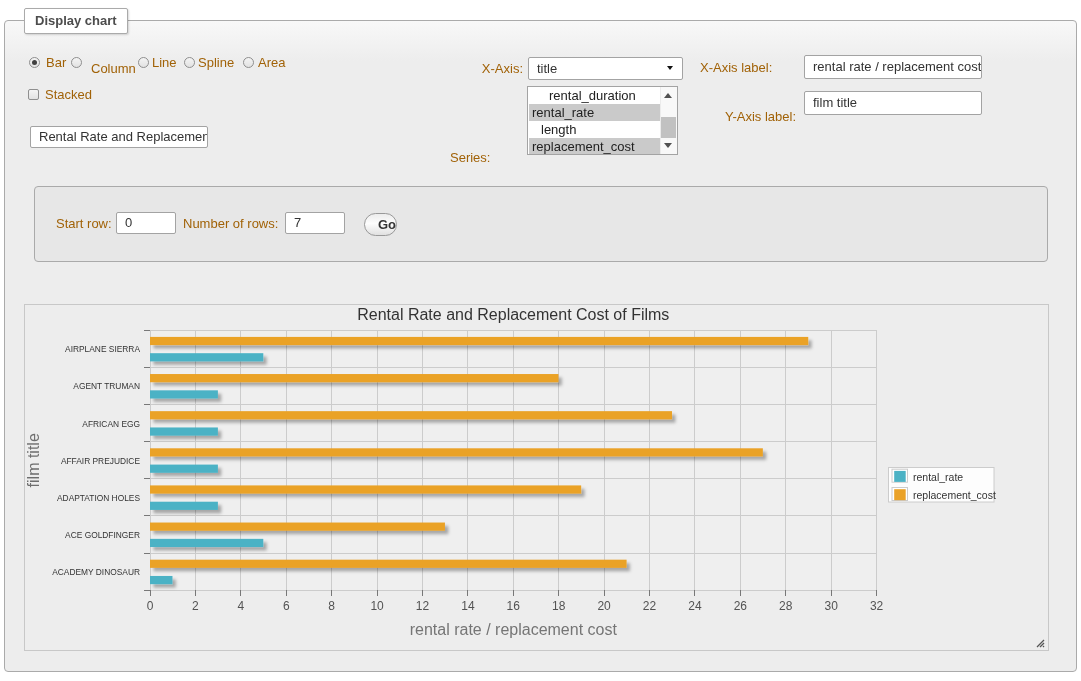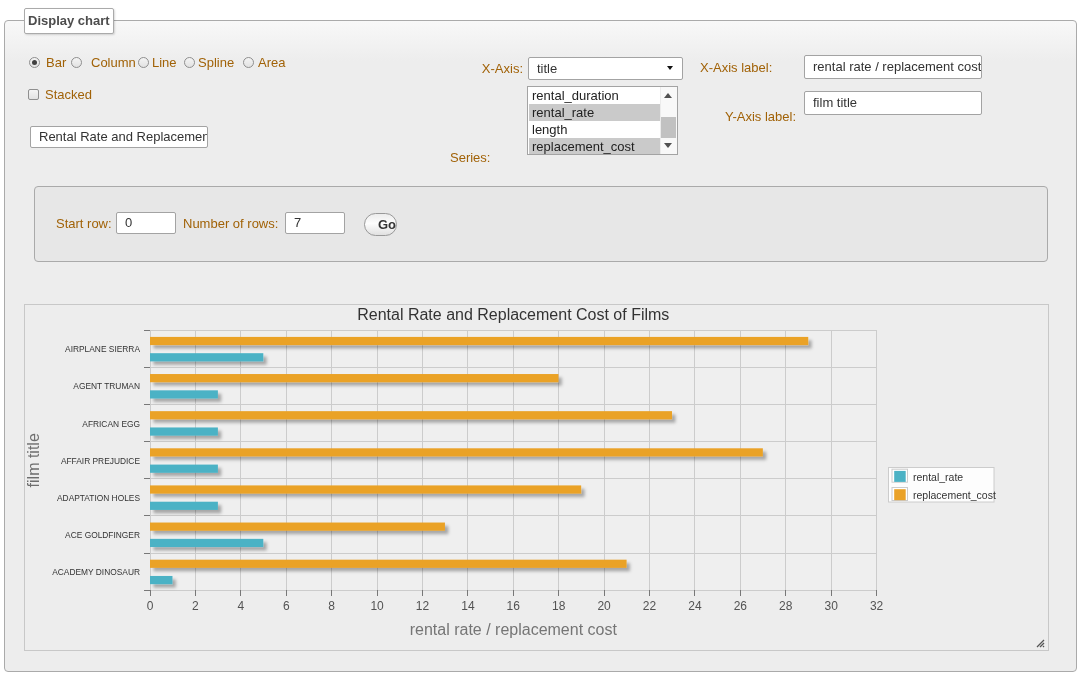--- a/index.html
+++ b/index.html
@@ -6,47 +6,47 @@
 .abs { position:absolute; }
 .lbl { position:absolute; font-size:13px; color:#a16207; height:16px; line-height:16px; }
 .inp { position:absolute; background:#fff; border:1px solid #a3a3a3; border-radius:2px; font-size:13px; color:#333; line-height:20px; padding-left:8px; white-space:nowrap; overflow:hidden; }
 .radio { position:absolute; width:11px; height:11px; border:1px solid #8f8f8f; border-radius:50%; background:linear-gradient(#f4f4f4,#e2e2e2); }
 .radio.on::after { content:""; position:absolute; left:2px; top:2px; width:5px; height:5px; border-radius:50%; background:#404040; }
 </style></head>
 <body>
 
 <div class="abs" style="left:4px;top:20px;width:1073px;height:652px;border:1px solid #aaa;border-radius:4px;background:linear-gradient(to bottom,#f8f8f8 0px,#ededed 40px);"></div>
 
-<div class="abs" style="left:24px;top:8px;height:26px;line-height:24px;padding:0 3px;background:#fff;border:1px solid #aaa;border-radius:2px;font-size:13px;font-weight:bold;color:#4d4d4d;box-shadow:1px 1px 2px rgba(0,0,0,0.15);">Display chart</div>
+<div class="abs" style="left:24px;top:8px;height:26px;line-height:24px;padding:0 10px;background:#fff;border:1px solid #aaa;border-radius:2px;font-size:13px;font-weight:bold;color:#4d4d4d;box-shadow:1px 1px 2px rgba(0,0,0,0.15);">Display chart</div>
 
 <div class="radio on" style="left:29px;top:57px;"></div>
 <div class="lbl" style="left:46px;top:55px;">Bar</div>
 <div class="radio" style="left:71px;top:57px;"></div>
-<div class="lbl" style="left:91px;top:55px;">Column</div>
+<div class="lbl" style="left:91px;top:61px;">Column</div>
 <div class="radio" style="left:138px;top:57px;"></div>
 <div class="lbl" style="left:152px;top:55px;">Line</div>
 <div class="radio" style="left:184px;top:57px;"></div>
 <div class="lbl" style="left:198px;top:55px;">Spline</div>
 <div class="radio" style="left:243px;top:57px;"></div>
 <div class="lbl" style="left:258px;top:55px;">Area</div>
 
 <div class="abs" style="left:28px;top:89px;width:11px;height:11px;border:1px solid #8f8f8f;border-radius:2px;background:linear-gradient(#f4f4f4,#e2e2e2);"></div>
 <div class="lbl" style="left:45px;top:87px;">Stacked</div>
 
 <div class="inp" style="left:30px;top:126px;width:178px;height:22px;">Rental Rate and Replacement Cost of Films</div>
 
 <div class="lbl" style="left:450px;top:61px;width:73px;text-align:right;">X-Axis:</div>
 <div class="inp" style="left:528px;top:57px;width:155px;height:23px;border-radius:2px;line-height:21px;">title</div>
 <div class="abs" style="left:667px;top:66px;width:0;height:0;border-left:3.5px solid transparent;border-right:3.5px solid transparent;border-top:4.5px solid #111;"></div>
 
 <div class="lbl" style="left:450px;top:150px;width:74px;text-align:left;">Series:</div>
 <div class="abs" style="left:527px;top:86px;width:151px;height:69px;background:#fff;border:1px solid #a3a3a3;overflow:hidden;">
-  <div style="position:absolute;left:1px;top:0px;width:132px;height:17px;font-size:13px;line-height:17px;padding-left:3px;color:#222;">rental_duration</div>
+  <div style="position:absolute;left:1px;top:0px;width:132px;height:17px;font-size:13px;line-height:17px;padding-left:20px;color:#222;">rental_duration</div>
   <div style="position:absolute;left:1px;top:17px;width:132px;height:17px;font-size:13px;line-height:17px;padding-left:3px;color:#222;background:#cacaca;">rental_rate</div>
-  <div style="position:absolute;left:1px;top:34px;width:132px;height:17px;font-size:13px;line-height:17px;padding-left:3px;color:#222;">length</div>
+  <div style="position:absolute;left:1px;top:34px;width:132px;height:17px;font-size:13px;line-height:17px;padding-left:12px;color:#222;">length</div>
   <div style="position:absolute;left:1px;top:51px;width:132px;height:17px;font-size:13px;line-height:17px;padding-left:3px;color:#222;background:#cacaca;">replacement_cost</div>
 
   <div style="position:absolute;right:0;top:0;width:17px;height:67px;background:#f8f8f8;border-left:1px solid #ebebeb;"></div>
   <div style="position:absolute;right:5px;top:6px;width:0;height:0;border-left:4px solid transparent;border-right:4px solid transparent;border-bottom:5px solid #505050;"></div>
   <div style="position:absolute;right:5px;bottom:6px;width:0;height:0;border-left:4px solid transparent;border-right:4px solid transparent;border-top:5px solid #505050;"></div>
   <div style="position:absolute;right:1px;top:30px;width:15px;height:21px;background:#c1c1c1;"></div>
 </div>
 
 <div class="lbl" style="left:700px;top:60px;width:96px;text-align:left;">X-Axis label:</div>
 <div class="inp" style="left:804px;top:55px;width:178px;height:24px;line-height:22px;">rental rate / replacement cost</div>

